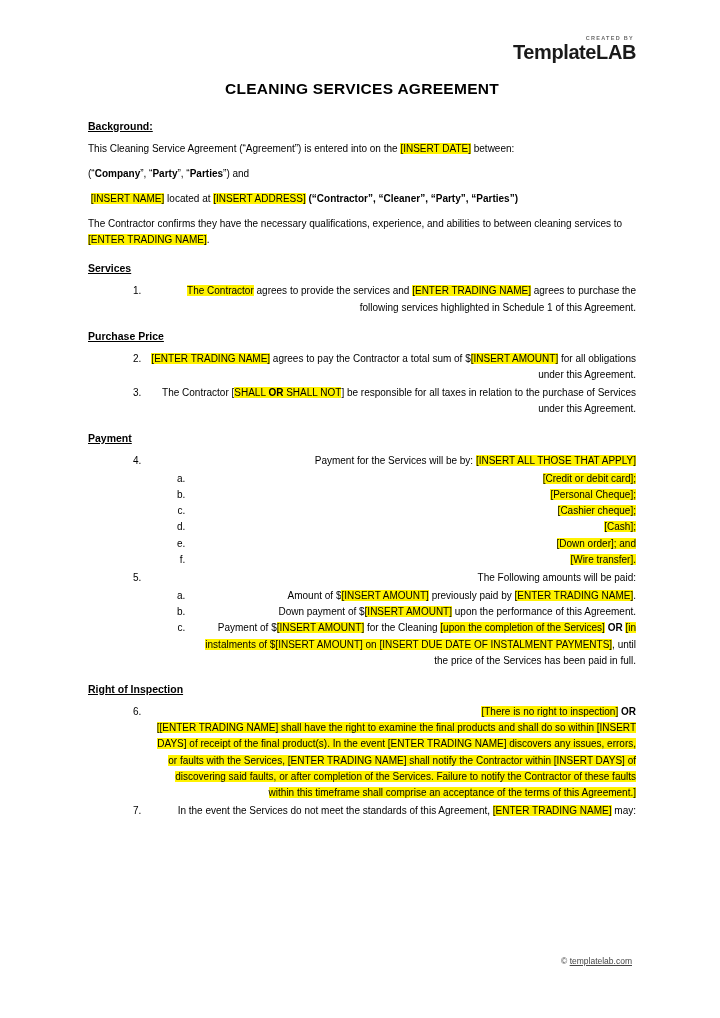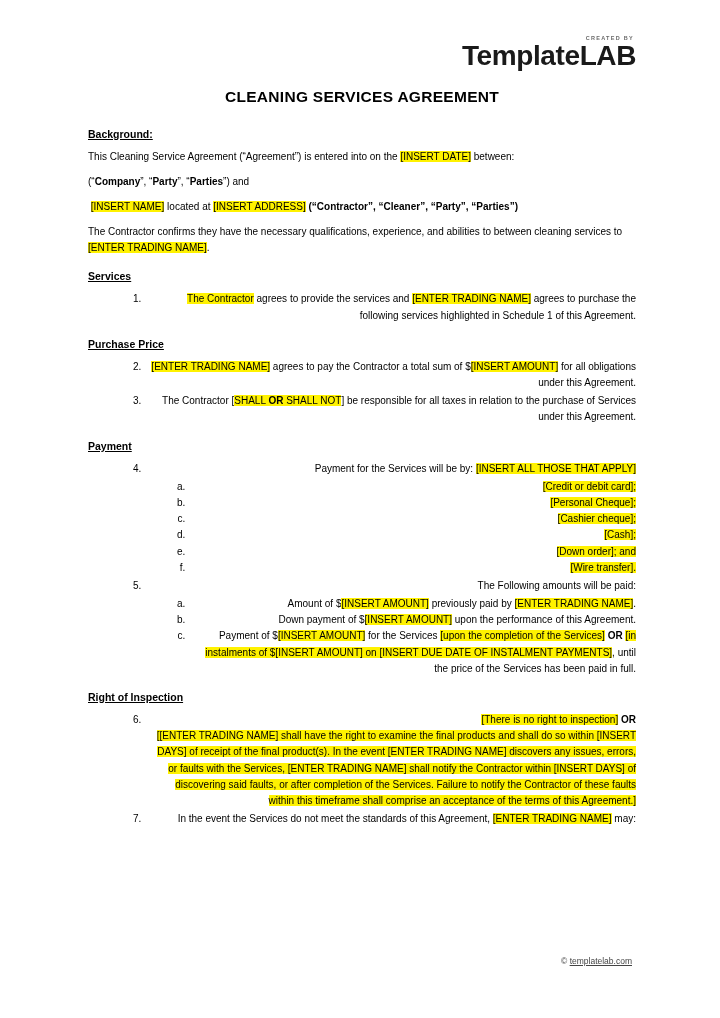--- a/index.html
+++ b/index.html
@@ -31,21 +31,21 @@
     margin-bottom: 18px;
   }
   .logo-created {
     font-size: 5.5px;
     letter-spacing: 1.3px;
     color: #6a6a6a;
     font-weight: bold;
     margin-right: 2px;
   }
   .logo-main {
-    font-size: 28px;
+    font-size: 20px;
     font-weight: bold;
     color: #1a1a1a;
     letter-spacing: -0.4px;
   }
   .logo-main .lab {
     color: #1a1a1a;
   }
   h1.doc-title {
     text-align: center;
     font-size: 15.5px;
@@ -157,21 +157,21 @@
           <li><span class="hl">[Cashier cheque];</span></li>
           <li><span class="hl">[Cash];</span></li>
           <li><span class="hl">[Down order]; and</span></li>
           <li><span class="hl">[Wire transfer].</span></li>
         </ol>
       </li>
       <li><span>The Following amounts will be paid:</span>
         <ol class="lvl2">
           <li><span>Amount of $</span><span class="hl">[INSERT AMOUNT]</span><span> previously paid by </span><span class="hl">[ENTER TRADING NAME]</span><span>.</span></li>
           <li><span>Down payment of $</span><span class="hl">[INSERT AMOUNT]</span><span> upon the performance of this Agreement.</span></li>
-          <li><span>Payment of $</span><span class="hl">[INSERT AMOUNT]</span><span> for the Services </span><span class="hl">[upon the completion of the Services]</span> <span class="b">OR</span> <span class="hl">[in instalments of $[INSERT AMOUNT] on [INSERT DUE DATE OF INSTALMENT PAYMENTS]</span><span>, until the price of the Services has been paid in full.</span></li>
+          <li><span>Payment of $</span><span class="hl">[INSERT AMOUNT]</span><span> for the Cleaning </span><span class="hl">[upon the completion of the Services]</span> <span class="b">OR</span> <span class="hl">[in instalments of $[INSERT AMOUNT] on [INSERT DUE DATE OF INSTALMENT PAYMENTS]</span><span>, until the price of the Services has been paid in full.</span></li>
         </ol>
       </li>
     </ol>
 
     <div class="section-head">Right of Inspection</div>
 
     <ol class="lvl1" start="6">
       <li><span class="hl">[There is no right to inspection]</span> <span class="b">OR</span><br><span class="hl">[[ENTER TRADING NAME] shall have the right to examine the final products and shall do so within [INSERT DAYS] of receipt of the final product(s). In the event [ENTER TRADING NAME] discovers any issues, errors, or faults with the Services, [ENTER TRADING NAME] shall notify the Contractor within [INSERT DAYS] of discovering said faults, or after completion of the Services. Failure to notify the Contractor of these faults within this timeframe shall comprise an acceptance of the terms of this Agreement.]</span></li>
       <li><span>In the event the Services do not meet the standards of this Agreement, </span><span class="hl">[ENTER TRADING NAME]</span><span> may:</span></li>
     </ol>

